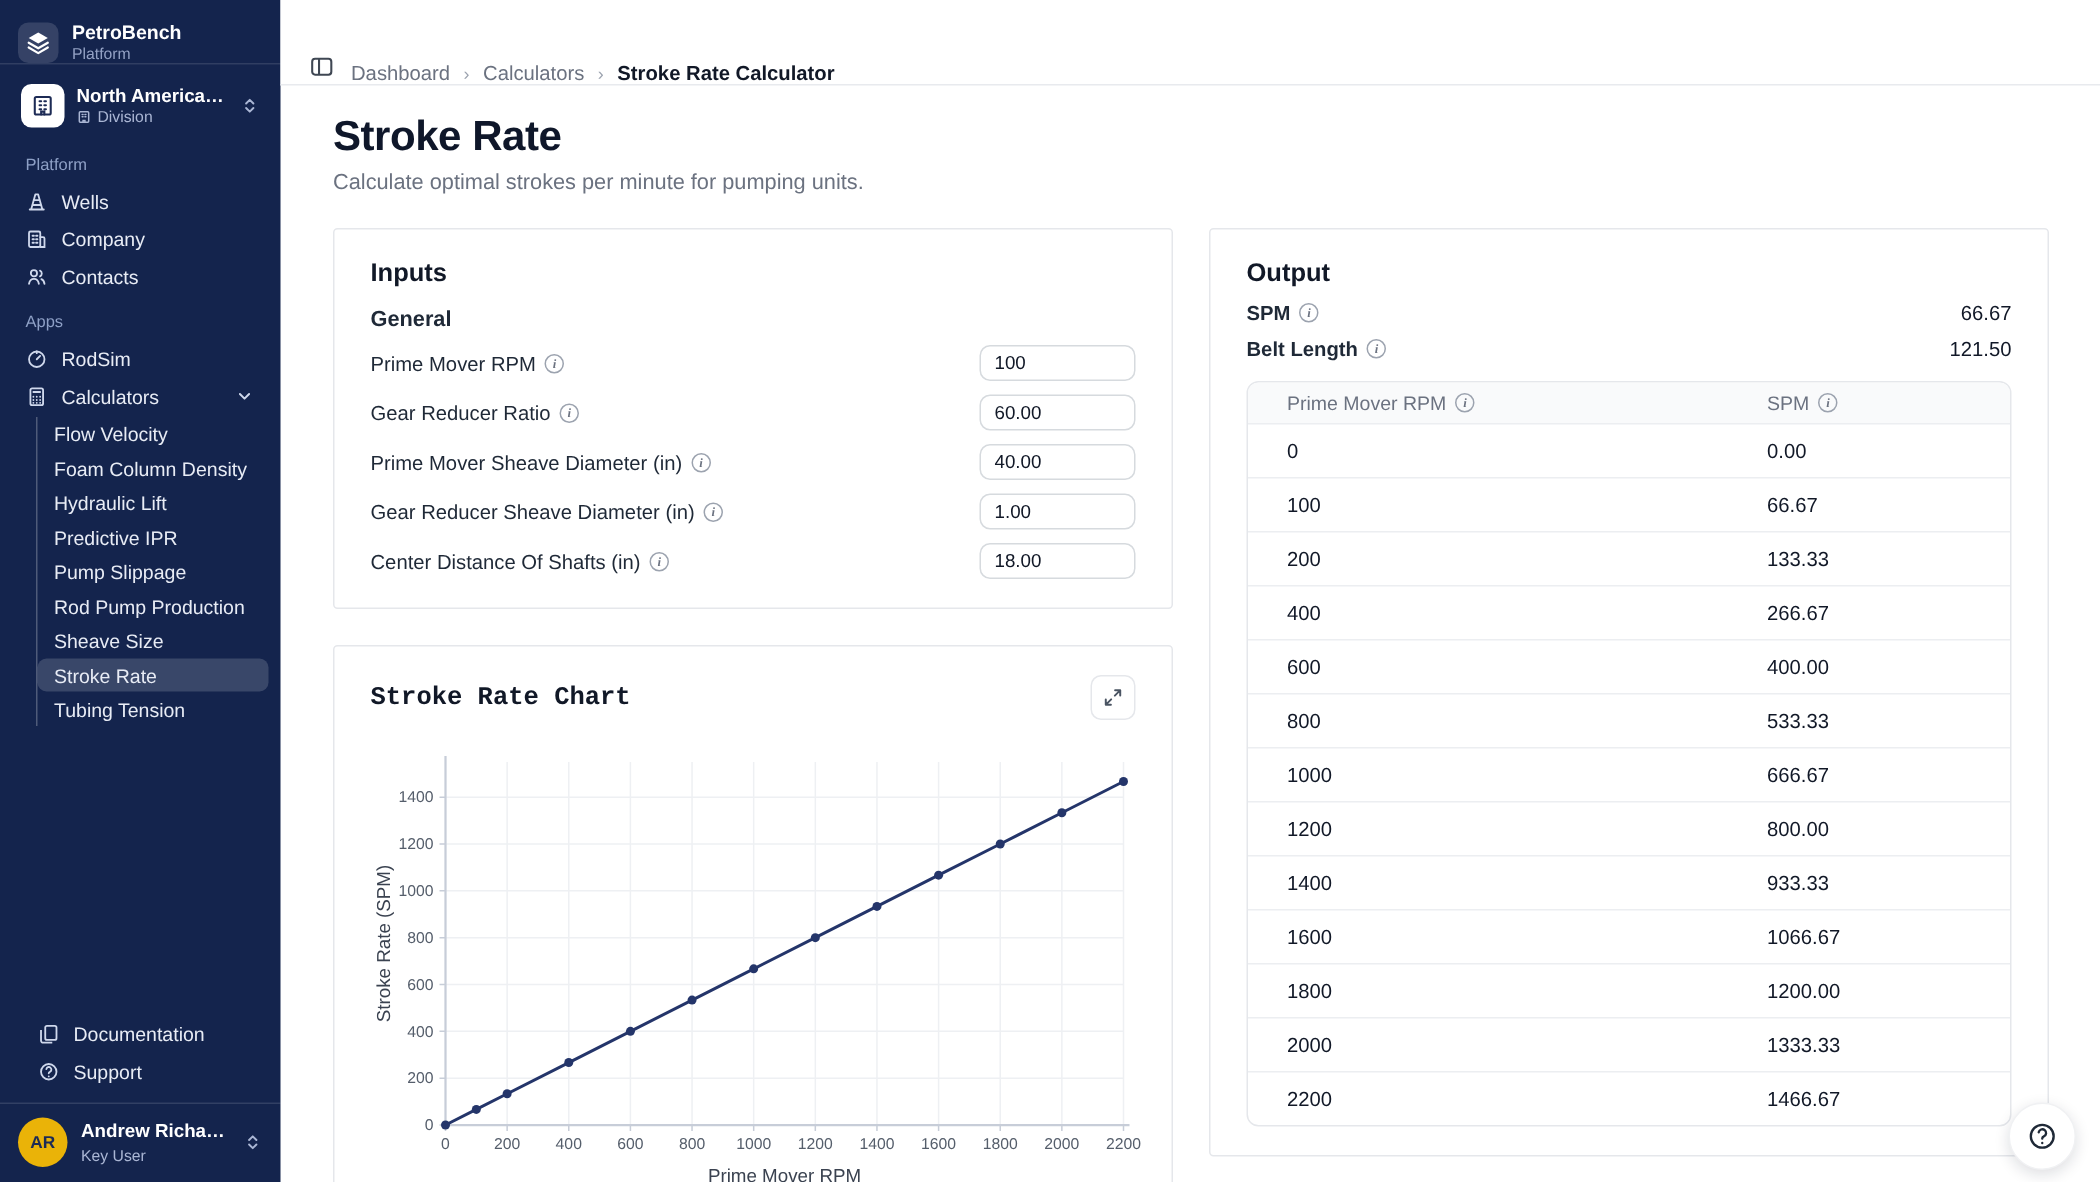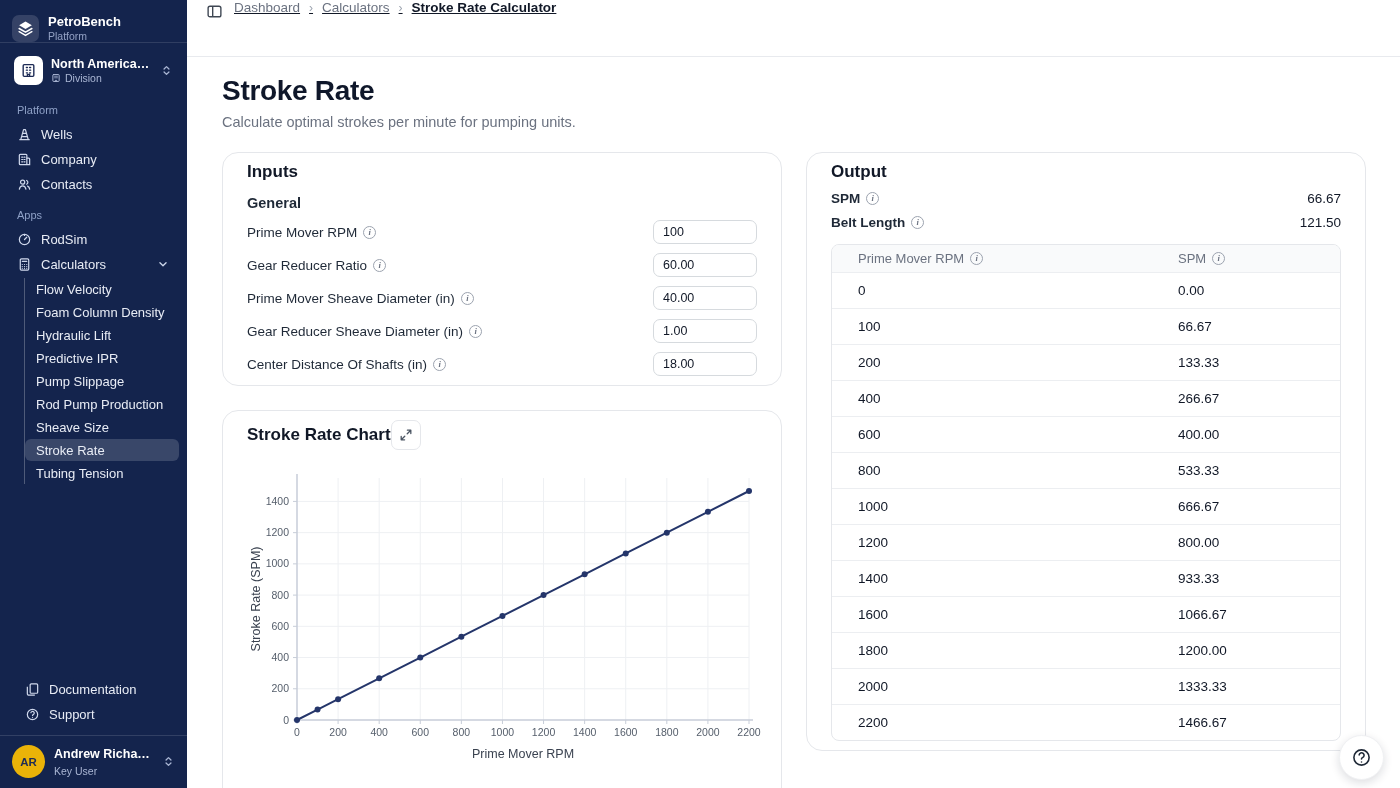--- a/index.html
+++ b/index.html
@@ -73,22 +73,22 @@
     width:33px; height:33px; border-radius:50%; background:#eab308; color:#1d2b55;
     font-size:11.5px; font-weight:700; display:flex; align-items:center; justify-content:center;
   }
   .user-meta { flex:1; min-width:0; }
   .user-name { font-size:12.5px; font-weight:700; color:#fff; white-space:nowrap; overflow:hidden; text-overflow:ellipsis;}
   .user-role { font-size:10.5px; color:#aab6d4; margin-top:4px; }
 
   
   .main { flex:1; display:flex; flex-direction:column; min-width:0; position:relative; }
   .topbar {
-    height:57px; flex:0 0 57px; display:flex; align-items:flex-start;
-    padding:0 24px 0 16px; gap:8px; border-bottom:1px solid #e8eaee; background:#fff;text-decoration:underline;
+    height:57px; flex:0 0 57px; display:flex; align-items:flex-end;
+    padding:0 24px 0 16px; gap:8px; border-bottom:1px solid #e8eaee; background:#fff;
   }
   .crumb-toggle { color:#3f4753; cursor:pointer; padding:3px; }
   .crumbs { display:flex; align-items:center; gap:9px; font-size:13.5px; }
   .crumb { color:#6b7280; cursor:pointer; }
   .crumb-sep { color:#9ca3af; font-size:12px; }
   .crumb.current { color:#111827; font-weight:700; cursor:default; }
   .search-box {
     margin-left:auto; width:228px; height:36px; border:1px solid #e5e7eb; border-radius:8px;
     display:flex; align-items:center; gap:8px; padding:0 8px 0 11px; color:#9ca3af; cursor:text;
     background:#fff;
@@ -102,42 +102,42 @@
     background:#f1f3f5; border-radius:5px; padding:2px 6px; font-size:11px; color:#6b7280;
     letter-spacing:1px;
   }
 
   .content { flex:1; overflow:hidden; padding:18px 35px 0; }
   .page-title { font-size:28px; font-weight:700; color:#0f172a; letter-spacing:-.3px; }
   .page-sub { margin-top:7px; font-size:14.5px; color:#6b7280; }
 
   .columns { display:flex; gap:24px; margin-top:22px; align-items:flex-start; }
   .col { width:560px; flex:0 0 560px; display:flex; flex-direction:column; gap:24px; }
-  .card { background:#fff; border:1px solid #e5e7eb; border-radius:16px; padding:9px 24px; }
+  .card { background:#fff; border:1px solid #e5e7eb; border-radius:3px; padding:19px 24px; }
   .card-h { font-size:17px; font-weight:700; color:#111827; }
 
   
   .group-h { font-size:14.5px; font-weight:700; margin-top:13px; color:#1f2937; }
   .field-row { display:flex; align-items:center; justify-content:space-between; margin-top:9px; height:24px; }
   .flabel { display:flex; align-items:center; gap:6px; font-size:13.5px; color:#1f2937; }
   .info-i {
     width:13px; height:13px; border:1px solid #9ca3af; border-radius:50%;
     color:#6b7280; font-size:8.5px; line-height:11px; text-align:center;
     font-family:"Liberation Serif", serif; font-style:italic; font-weight:700; cursor:default;
     display:inline-block;
   }
   .field-row input {
     width:104px; height:24px; border:1px solid #d6dade; border-radius:7px;
     padding:0 9px; font-size:12.5px; color:#111827; outline:none;
     font-family:"Liberation Sans", sans-serif;
   }
 
   
   .chart-card { padding-bottom:0; height:560px; }
-  .chart-head { display:flex; align-items:center; justify-content:flex-start; }
+  .chart-head { display:flex; align-items:center; justify-content:space-between;font-family:Liberation Mono, monospace; }
   .expand-btn {
     width:30px; height:30px; border:1px solid #e5e7eb; border-radius:7px; background:#fff;
     display:flex; align-items:center; justify-content:center; color:#4b5563; cursor:pointer;
   }
   .chart-wrap { margin-top:14px; }
   .chart-wrap svg { overflow:visible; }
 
   
   .metric-row { display:flex; align-items:center; justify-content:space-between; margin-top:9px; }
   .metric-label { display:flex; align-items:center; gap:6px; font-size:13.5px; font-weight:700; color:#1f2937; }

